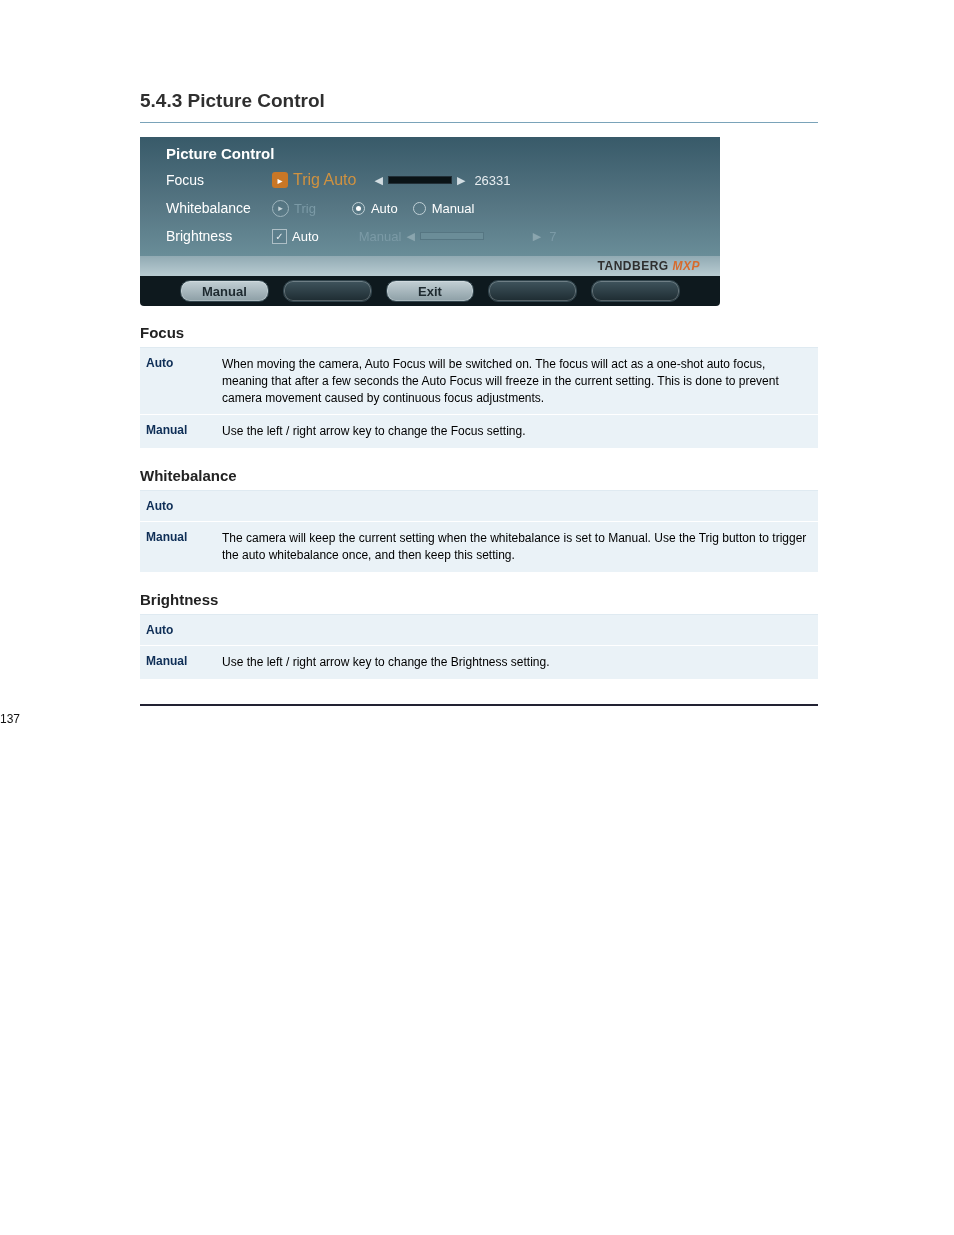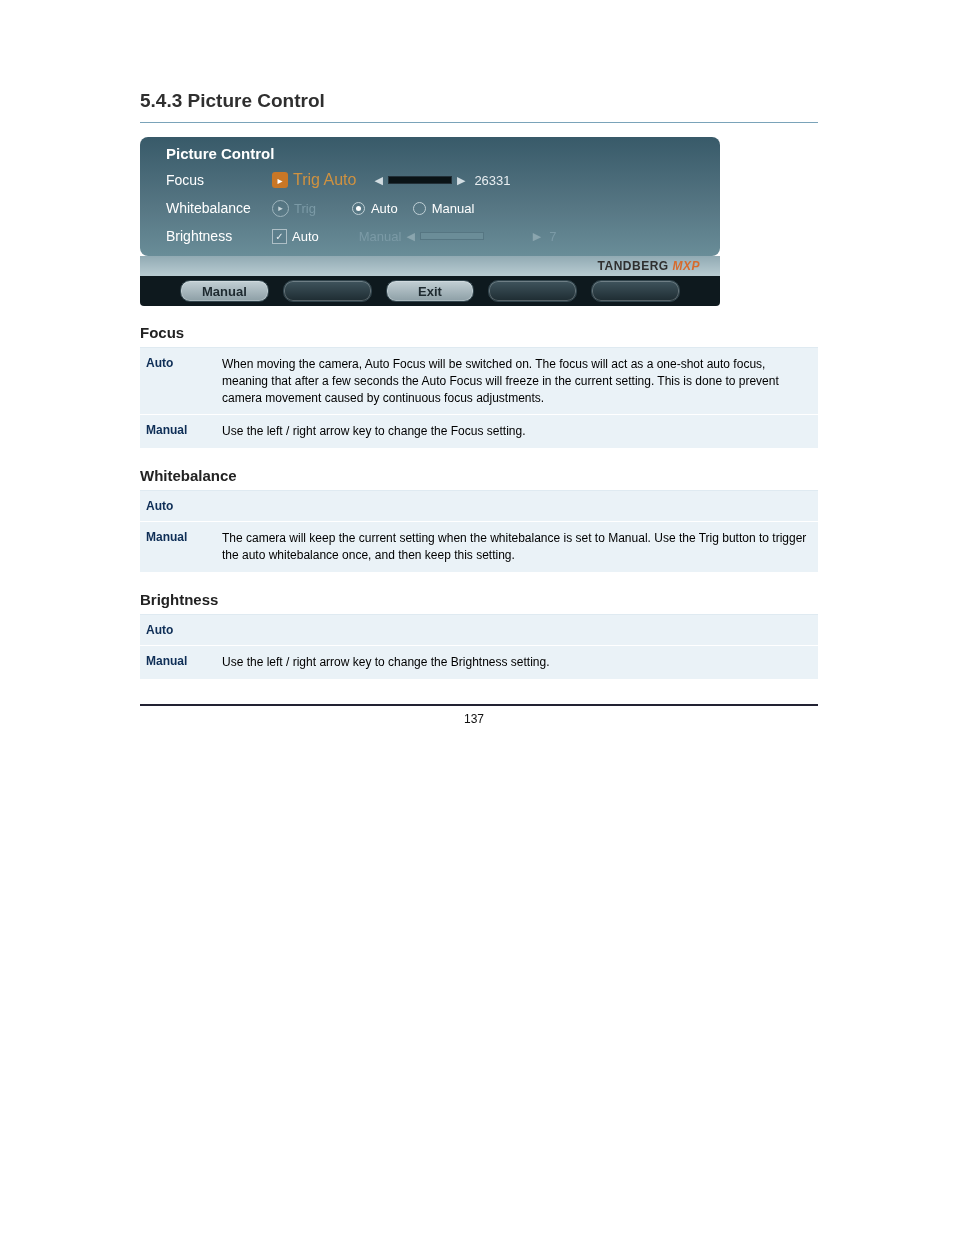--- a/index.html
+++ b/index.html
@@ -41,21 +41,20 @@
     border-radius: 0 0 4px 4px;
     overflow: hidden;
     box-shadow: none;
     margin-bottom: 12px;
   }
   .panel-body {
     background: linear-gradient(#385a69, #577784 60%, #698d98);
     color: #e8eef1;
     padding: 8px 35px 6px 26px;
     font-size: 14px;
-    border-radius: 8px;
   }
   .panel-title {
     font-size: 15px;
     font-weight: 600;
     padding-bottom: 4px;
     color: #fff;
   }
   .row {
     display: flex;
     align-items: center;
@@ -134,21 +133,21 @@
   dl.deftable dd{
     flex:1;margin:0;padding:8px 10px 8px 4px;color:#000000;font-size:12px;line-height:1.4;
     background:inherit;
   }
 
   .footer-line{
     position:absolute;left:140px;right:130px;bottom:34px;
     border-top:2px solid #223;
   }
   .page-num{
-    position:absolute;left:0;right:0;bottom:14px;text-align:center;font-size:12px;color:#111;
+    position:absolute;left:0;right:0;bottom:14px;text-align:left;font-size:12px;color:#111;
   }
 </style>
 </head>
 <body>
 
 <div class="page">
 
   <h2 class="section-heading">5.4.3 Picture Control</h2>
   <hr class="hr">
 

